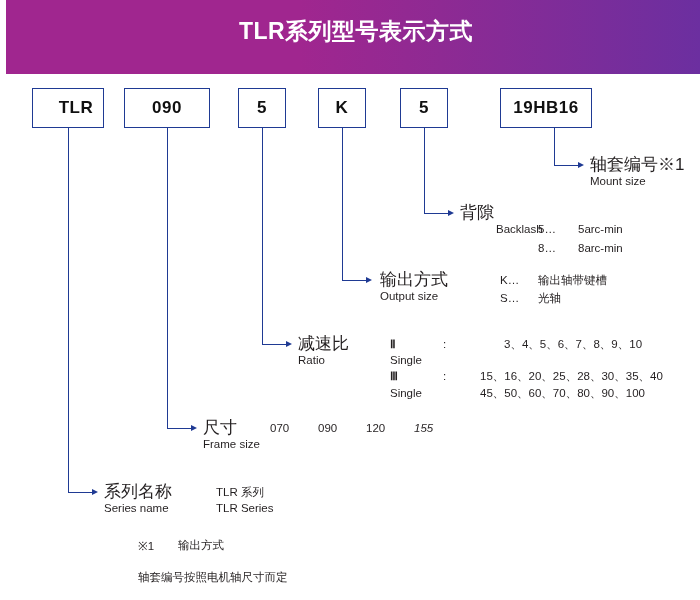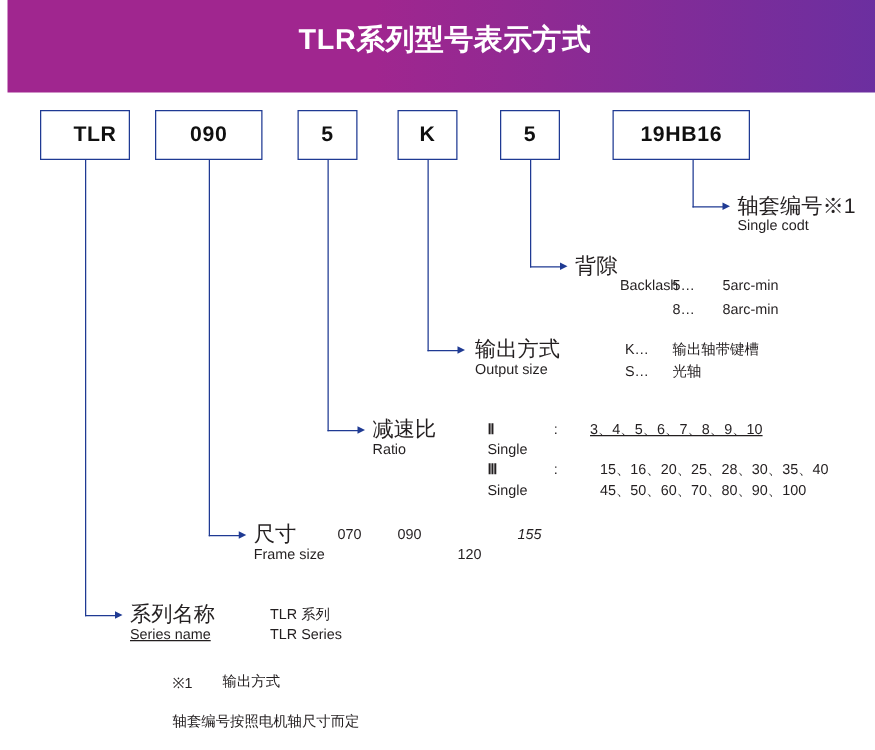--- a/index.html
+++ b/index.html
@@ -111,21 +111,21 @@
   </div>
 
   <div class="code-box" style="left:318px; top:88px; width:48px; height:40px; line-height:38px;">
     <span>K</span>
   </div>
 
   <div class="code-box" style="left:400px; top:88px; width:48px; height:40px; line-height:38px;">
     <span>5</span>
   </div>
 
-  <div class="code-box" style="left:490px; top:88px; width:110px; height:40px; line-height:38px;">
+  <div class="code-box" style="left:500px; top:88px; width:92px; height:40px; line-height:38px;">
     <span>19HB16</span>
   </div>
 
   <div class="ln ln-v" style="left:554px; top:128px; height:38px;"></div>
   <div class="ln ln-h" style="left:554px; top:165px; width:26px;"></div>
   <div class="arrow" style="left:578px; top:162px;"></div>
 
   <div class="ln ln-v" style="left:424px; top:128px; height:86px;"></div>
   <div class="ln ln-h" style="left:424px; top:213px; width:26px;"></div>
   <div class="arrow" style="left:448px; top:210px;"></div>
@@ -140,59 +140,59 @@
 
   <div class="ln ln-v" style="left:167px; top:128px; height:301px;"></div>
   <div class="ln ln-h" style="left:167px; top:428px; width:26px;"></div>
   <div class="arrow" style="left:191px; top:425px;"></div>
 
   <div class="ln ln-v" style="left:68px; top:128px; height:365px;"></div>
   <div class="ln ln-h" style="left:68px; top:492px; width:26px;"></div>
   <div class="arrow" style="left:92px; top:489px;"></div>
 
   <div class="lbl cn" style="left:590px; top:157px;">轴套编号※1</div>
-  <div class="lbl en" style="left:590px; top:173px;">Single codt</div>
+  <div class="lbl en" style="left:590px; top:173px;">Mount size</div>
 
   <div class="lbl cn" style="left:460px; top:205px;">背隙</div>
   <div class="lbl en" style="left:460px; top:221px;padding-left:36px;">Backlash</div>
   <div class="lbl val" style="left:538px; top:221px;">5…</div>
   <div class="lbl val" style="left:578px; top:221px;">5arc-min</div>
   <div class="lbl val" style="left:538px; top:240px;">8…</div>
   <div class="lbl val" style="left:578px; top:240px;">8arc-min</div>
 
   <div class="lbl cn" style="left:380px; top:272px;">输出方式</div>
   <div class="lbl en" style="left:380px; top:288px;">Output size</div>
   <div class="lbl val" style="left:500px; top:272px;">K…</div>
   <div class="lbl val" style="left:538px; top:272px;">输出轴带键槽</div>
   <div class="lbl val" style="left:500px; top:290px;">S…</div>
   <div class="lbl val" style="left:538px; top:290px;">光轴</div>
 
   <div class="lbl cn" style="left:298px; top:336px;">减速比</div>
   <div class="lbl en" style="left:298px; top:352px;">Ratio</div>
 
   <div class="lbl val" style="left:390px; top:336px; font-weight:bold;">Ⅱ</div>
   <div class="lbl val" style="left:443px; top:336px;">:</div>
-  <div class="lbl val" style="left:472px; top:336px;text-decoration:underline;">3、4、5、6、7、8、9、10</div>
+  <div class="lbl val" style="left:504px; top:336px;">3、4、5、6、7、8、9、10</div>
   <div class="lbl val" style="left:390px; top:352px;">Single</div>
 
   <div class="lbl val" style="left:390px; top:368px; font-weight:bold;">Ⅲ</div>
   <div class="lbl val" style="left:443px; top:368px;">:</div>
   <div class="lbl val" style="left:480px; top:368px;">15、16、20、25、28、30、35、40</div>
   <div class="lbl val" style="left:390px; top:385px;">Single</div>
   <div class="lbl val" style="left:480px; top:385px;">45、50、60、70、80、90、100</div>
 
   <div class="lbl cn" style="left:203px; top:420px;">尺寸</div>
   <div class="lbl en" style="left:203px; top:436px;">Frame size</div>
   <div class="lbl val" style="left:270px; top:420px;">070</div>
   <div class="lbl val" style="left:318px; top:420px;">090</div>
-  <div class="lbl val" style="left:366px; top:436px;text-align:center;">120</div>
+  <div class="lbl val" style="left:366px; top:420px;text-align:center;">120</div>
   <div class="lbl val" style="left:414px; top:420px;font-style:italic;">155</div>
 
   <div class="lbl cn" style="left:104px; top:484px;">系列名称</div>
-  <div class="lbl en" style="left:104px; top:500px;text-decoration:underline;">Series name</div>
+  <div class="lbl en" style="left:104px; top:500px;">Series name</div>
   <div class="lbl val" style="left:216px; top:484px;">TLR 系列</div>
   <div class="lbl val" style="left:216px; top:500px;">TLR Series</div>
 
   <div class="note" style="left:138px; top:538px;">※1</div>
   <div class="note" style="left:178px; top:538px;">输出方式</div>
   <div class="note" style="left:138px; top:570px;">轴套编号按照电机轴尺寸而定</div>
 
 </div>
 
 </body></html>

